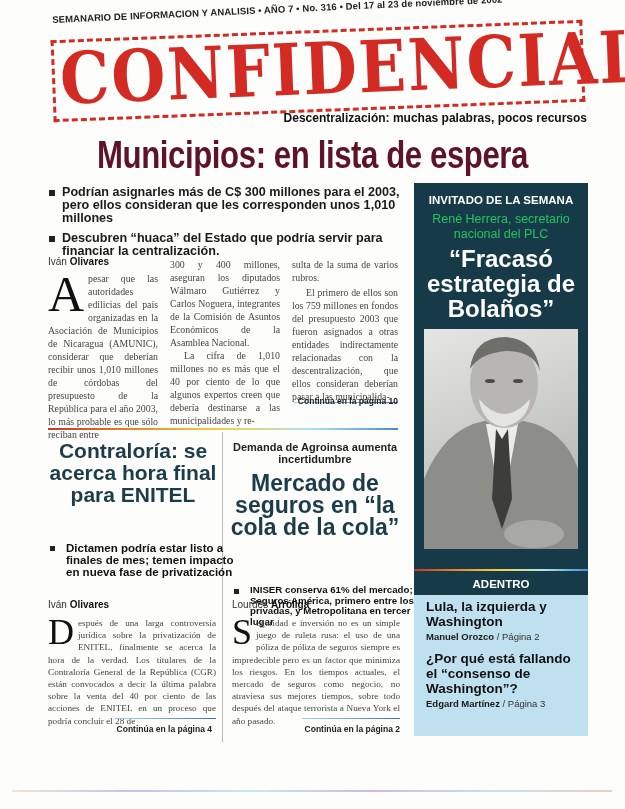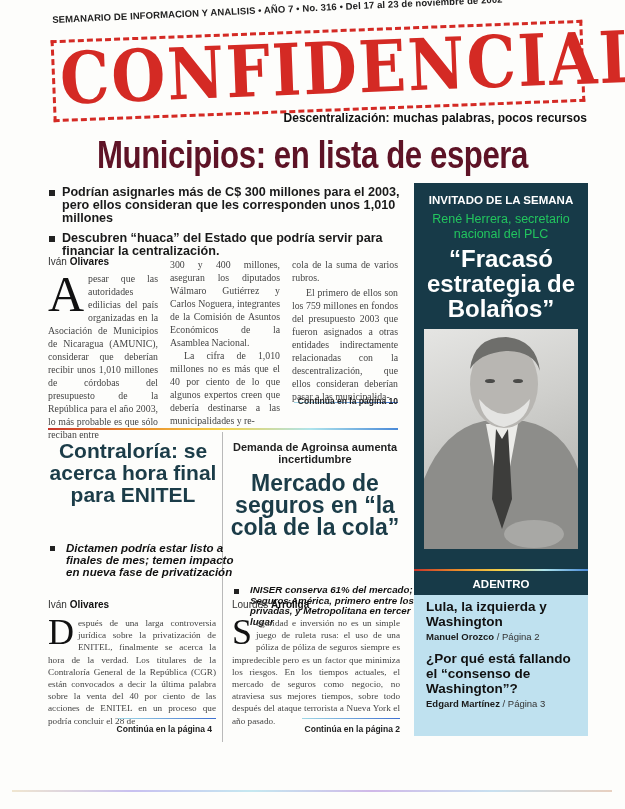--- a/index.html
+++ b/index.html
@@ -50,21 +50,21 @@
     
     .adentro { left: 414px; top: 573px; width: 174px; height: 163px; background: #bfe1ef; }
     .adentro-head { background: #173a48; color: #fff; font-weight: bold; font-size: 11.5px; text-align: center; height: 22px; line-height: 22px; }
     .adentro-item { padding: 4px 8px 0 12px; }
     .adentro-title { font-weight: bold; font-size: 13.5px; line-height: 15px; color: #111; }
     .adentro-meta { font-size: 9.5px; color: #333; margin-top: 2px; }
     .adentro-meta b { color: #1a1a1a; }
     
     .lh { text-align: center; font-weight: bold; color: #1b3c48; font-size: 21px; line-height: 22px; }
     .kicker { text-align: center; font-weight: bold; font-size: 11px; color: #222; line-height: 12px; }
-    .sub-bul { position: relative; padding-left: 18px; font-size: 11.5px; font-weight: bold; line-height: 12px; color: #111; font-style: italic; }
+    .sub-bul { position: relative; padding-left: 18px; font-size: 11.5px; font-weight: bold; line-height: 12px; color: #111; }
     .sub-bul::before { content: ""; position: absolute; left: 2px; top: 4px; width: 5px; height: 5px; background: #222; }
     .sub-bul.sm { font-size: 9.7px; line-height: 10.5px; }
     .bottom-rule { left: 12px; top: 790px; width: 600px; height: 2px; background: linear-gradient(90deg,#f0e6d0,#c8c0f0,#c5e8f0,#d0b8e8,#c8e0f0,#e8d0c0); }
   </style>
 </head>
 <body>
 
 <div class="abs tagline">SEMANARIO DE INFORMACION Y ANALISIS • AÑO 7 • No. 316 • Del 17 al 23 de noviembre de 2002</div>
 <div class="abs stamp">
   <div class="stamp-frame"></div>
@@ -82,21 +82,21 @@
   <b>Olivares</b>
 </div>
 <div class="abs col-text" style="left:48px; top:272px; width:110px;">
   <span class="dropcap">A</span><span>pesar que las autoridades edilicias del país organizadas en la Asociación de Municipios de Nicaragua (AMUNIC), considerar que deberían recibir unos 1,010 millones de córdobas del presupuesto de la República para el año 2003, lo más probable es que sólo reciban entre</span>
 </div>
 <div class="abs col-text" style="left:170px; top:258px; width:110px;">
   <div>300 y 400 millones, aseguran los diputados Wálmaro Gutiérrez y Carlos Noguera, integrantes de la Comisión de Asuntos Económicos de la Asamblea Nacional.</div>
   <div style="text-indent:14px;">La cifra de 1,010 millones no es más que el 40 por ciento de lo que algunos expertos creen que debería destinarse a las municipalidades y re-</div>
 </div>
 <div class="abs col-text" style="left:292px; top:258px; width:106px;">
-  <div>cola de la suma de varios rubros.</div>
+  <div>sulta de la suma de varios rubros.</div>
   <div style="text-indent:14px; margin-top:2px;">El primero de ellos son los 759 millones en fondos del presupuesto 2003 que fueron asignados a otras entidades indirectamente relacionadas con la descentralización, que ellos consideran deberían pasar a las municipalida-</div>
 </div>
 <div class="abs rule-blue" style="left:294px; top:402px; width:104px;"></div>
 <div class="abs cont" style="left:270px; top:392px; width:128px;">Continúa en la página 10</div>
 
 <div class="abs rule-grad" style="left:48px; top:428px; width:350px;"></div>
 <div class="abs vdiv" style="left:222px; top:432px; height:310px;"></div>
 
 <div class="abs guest">
   <div class="guest-label">INVITADO DE LA SEMANA</div>

